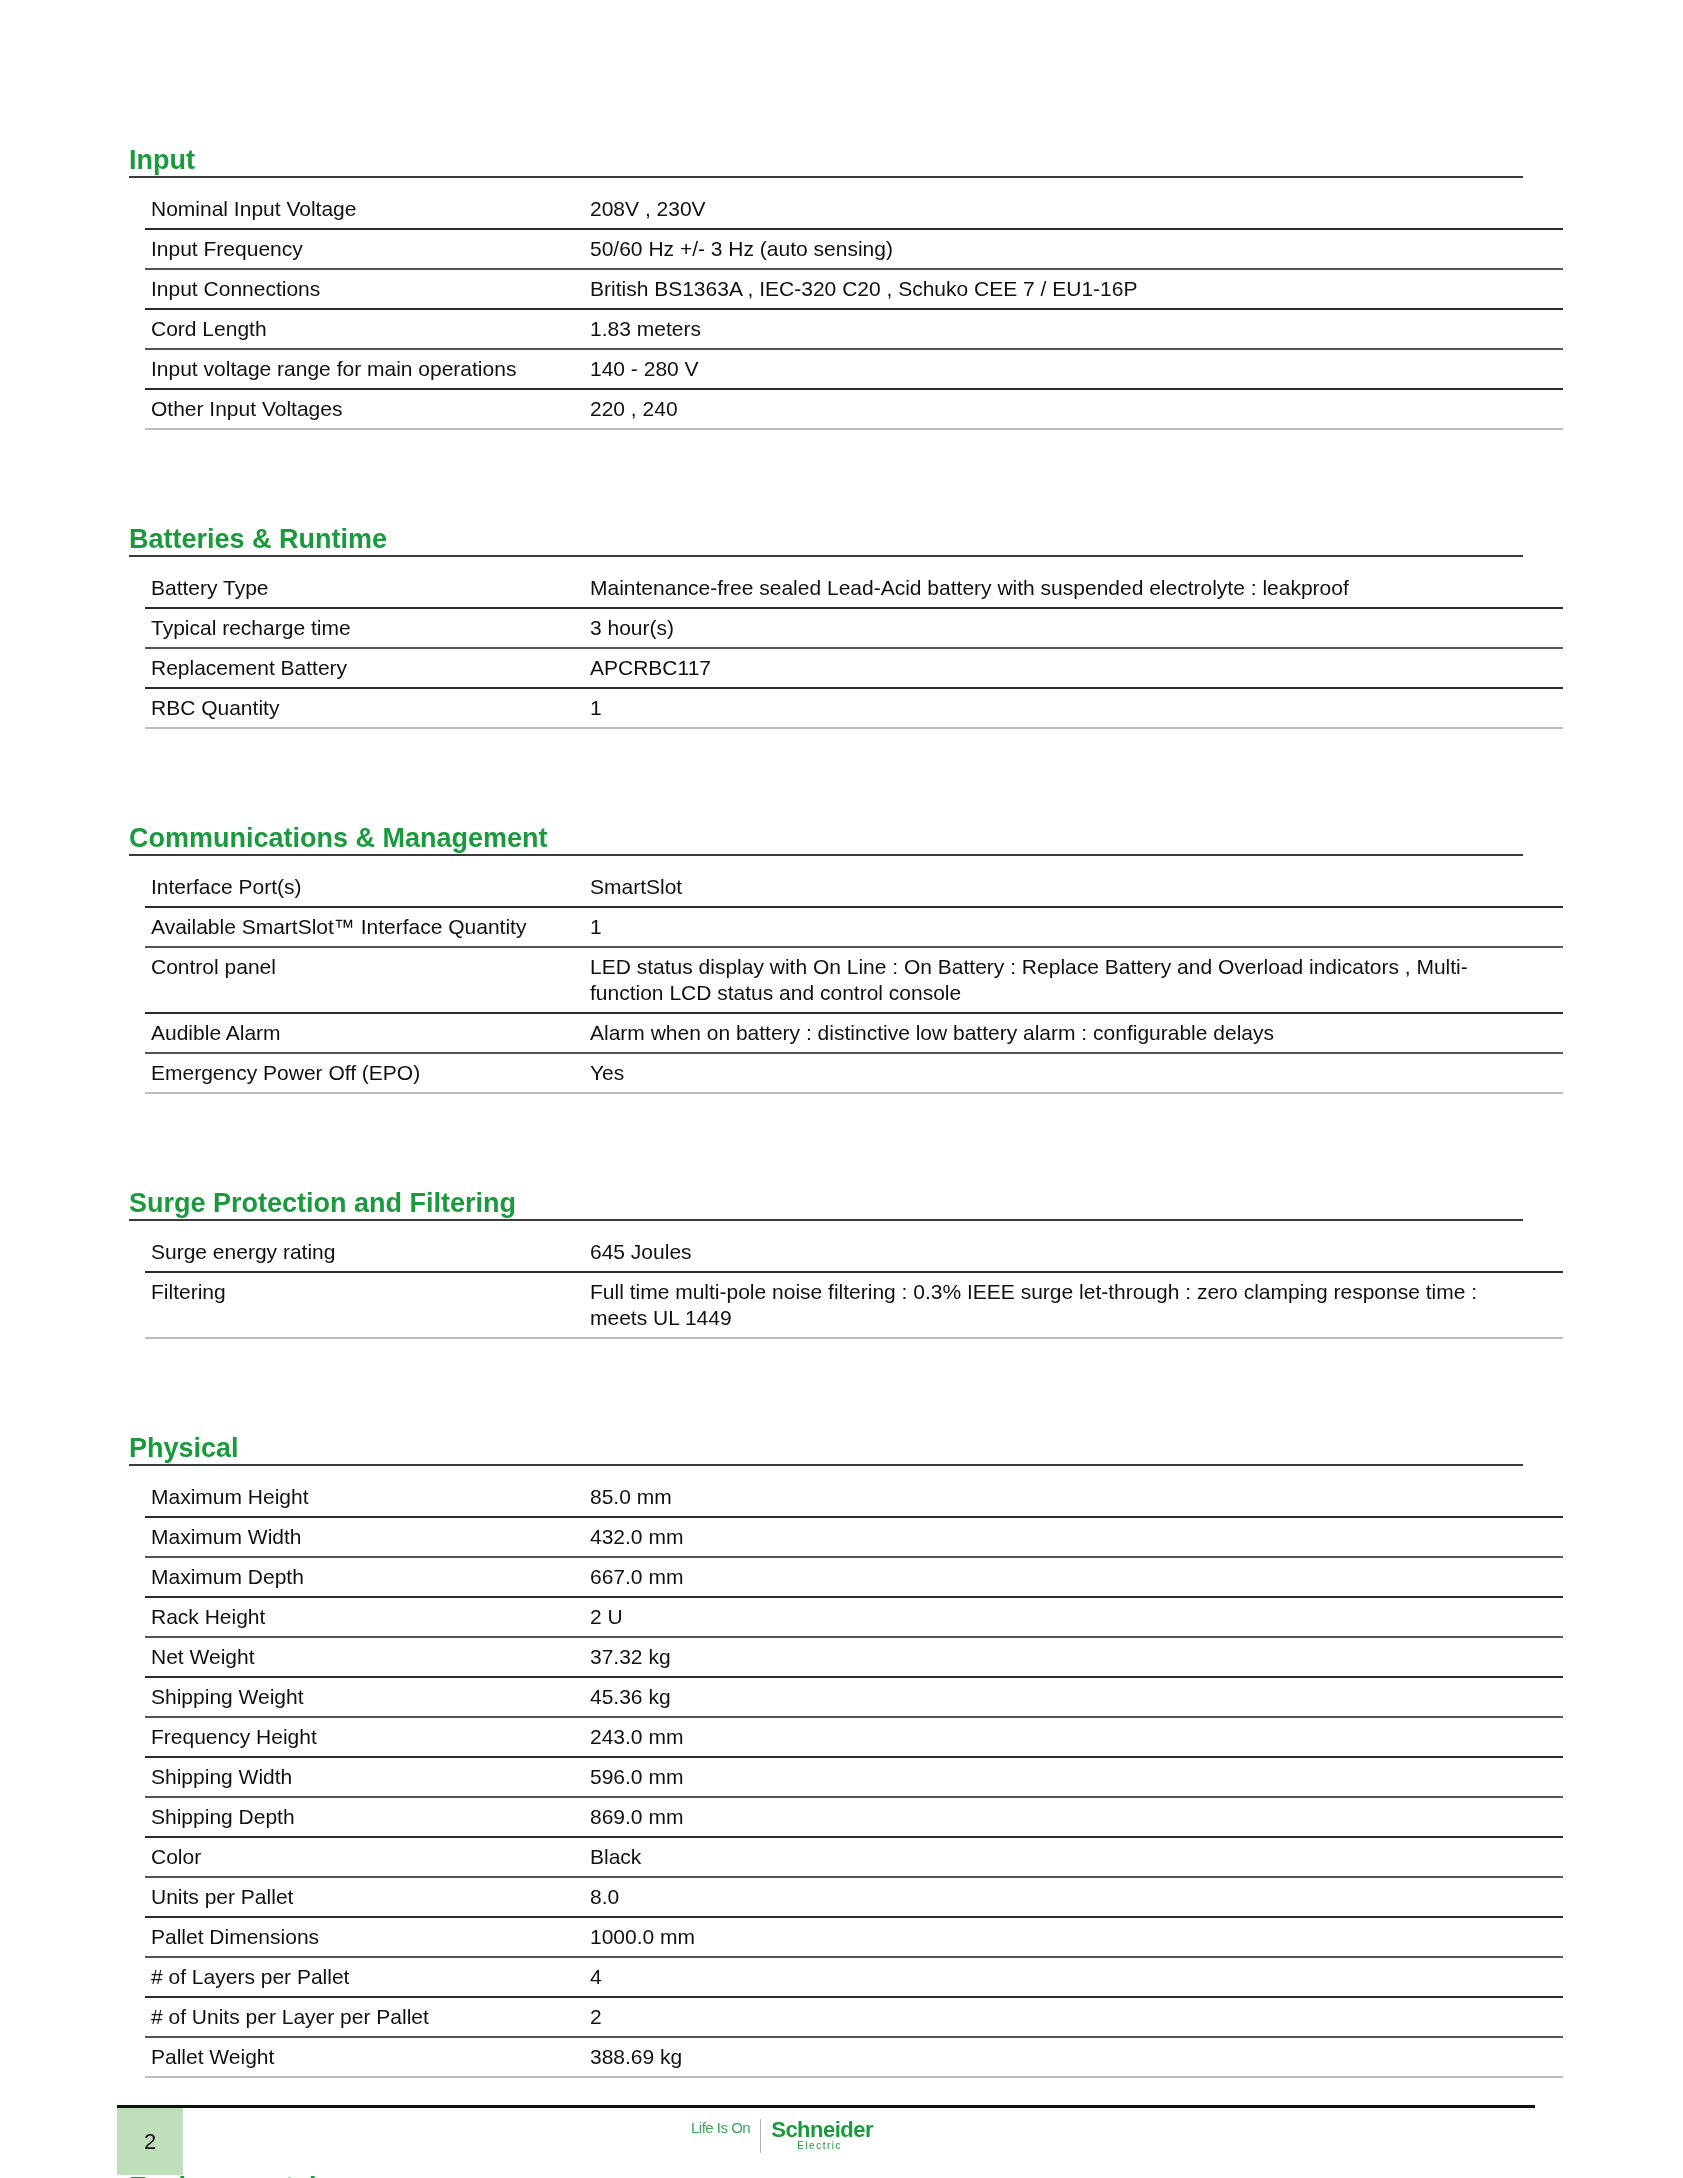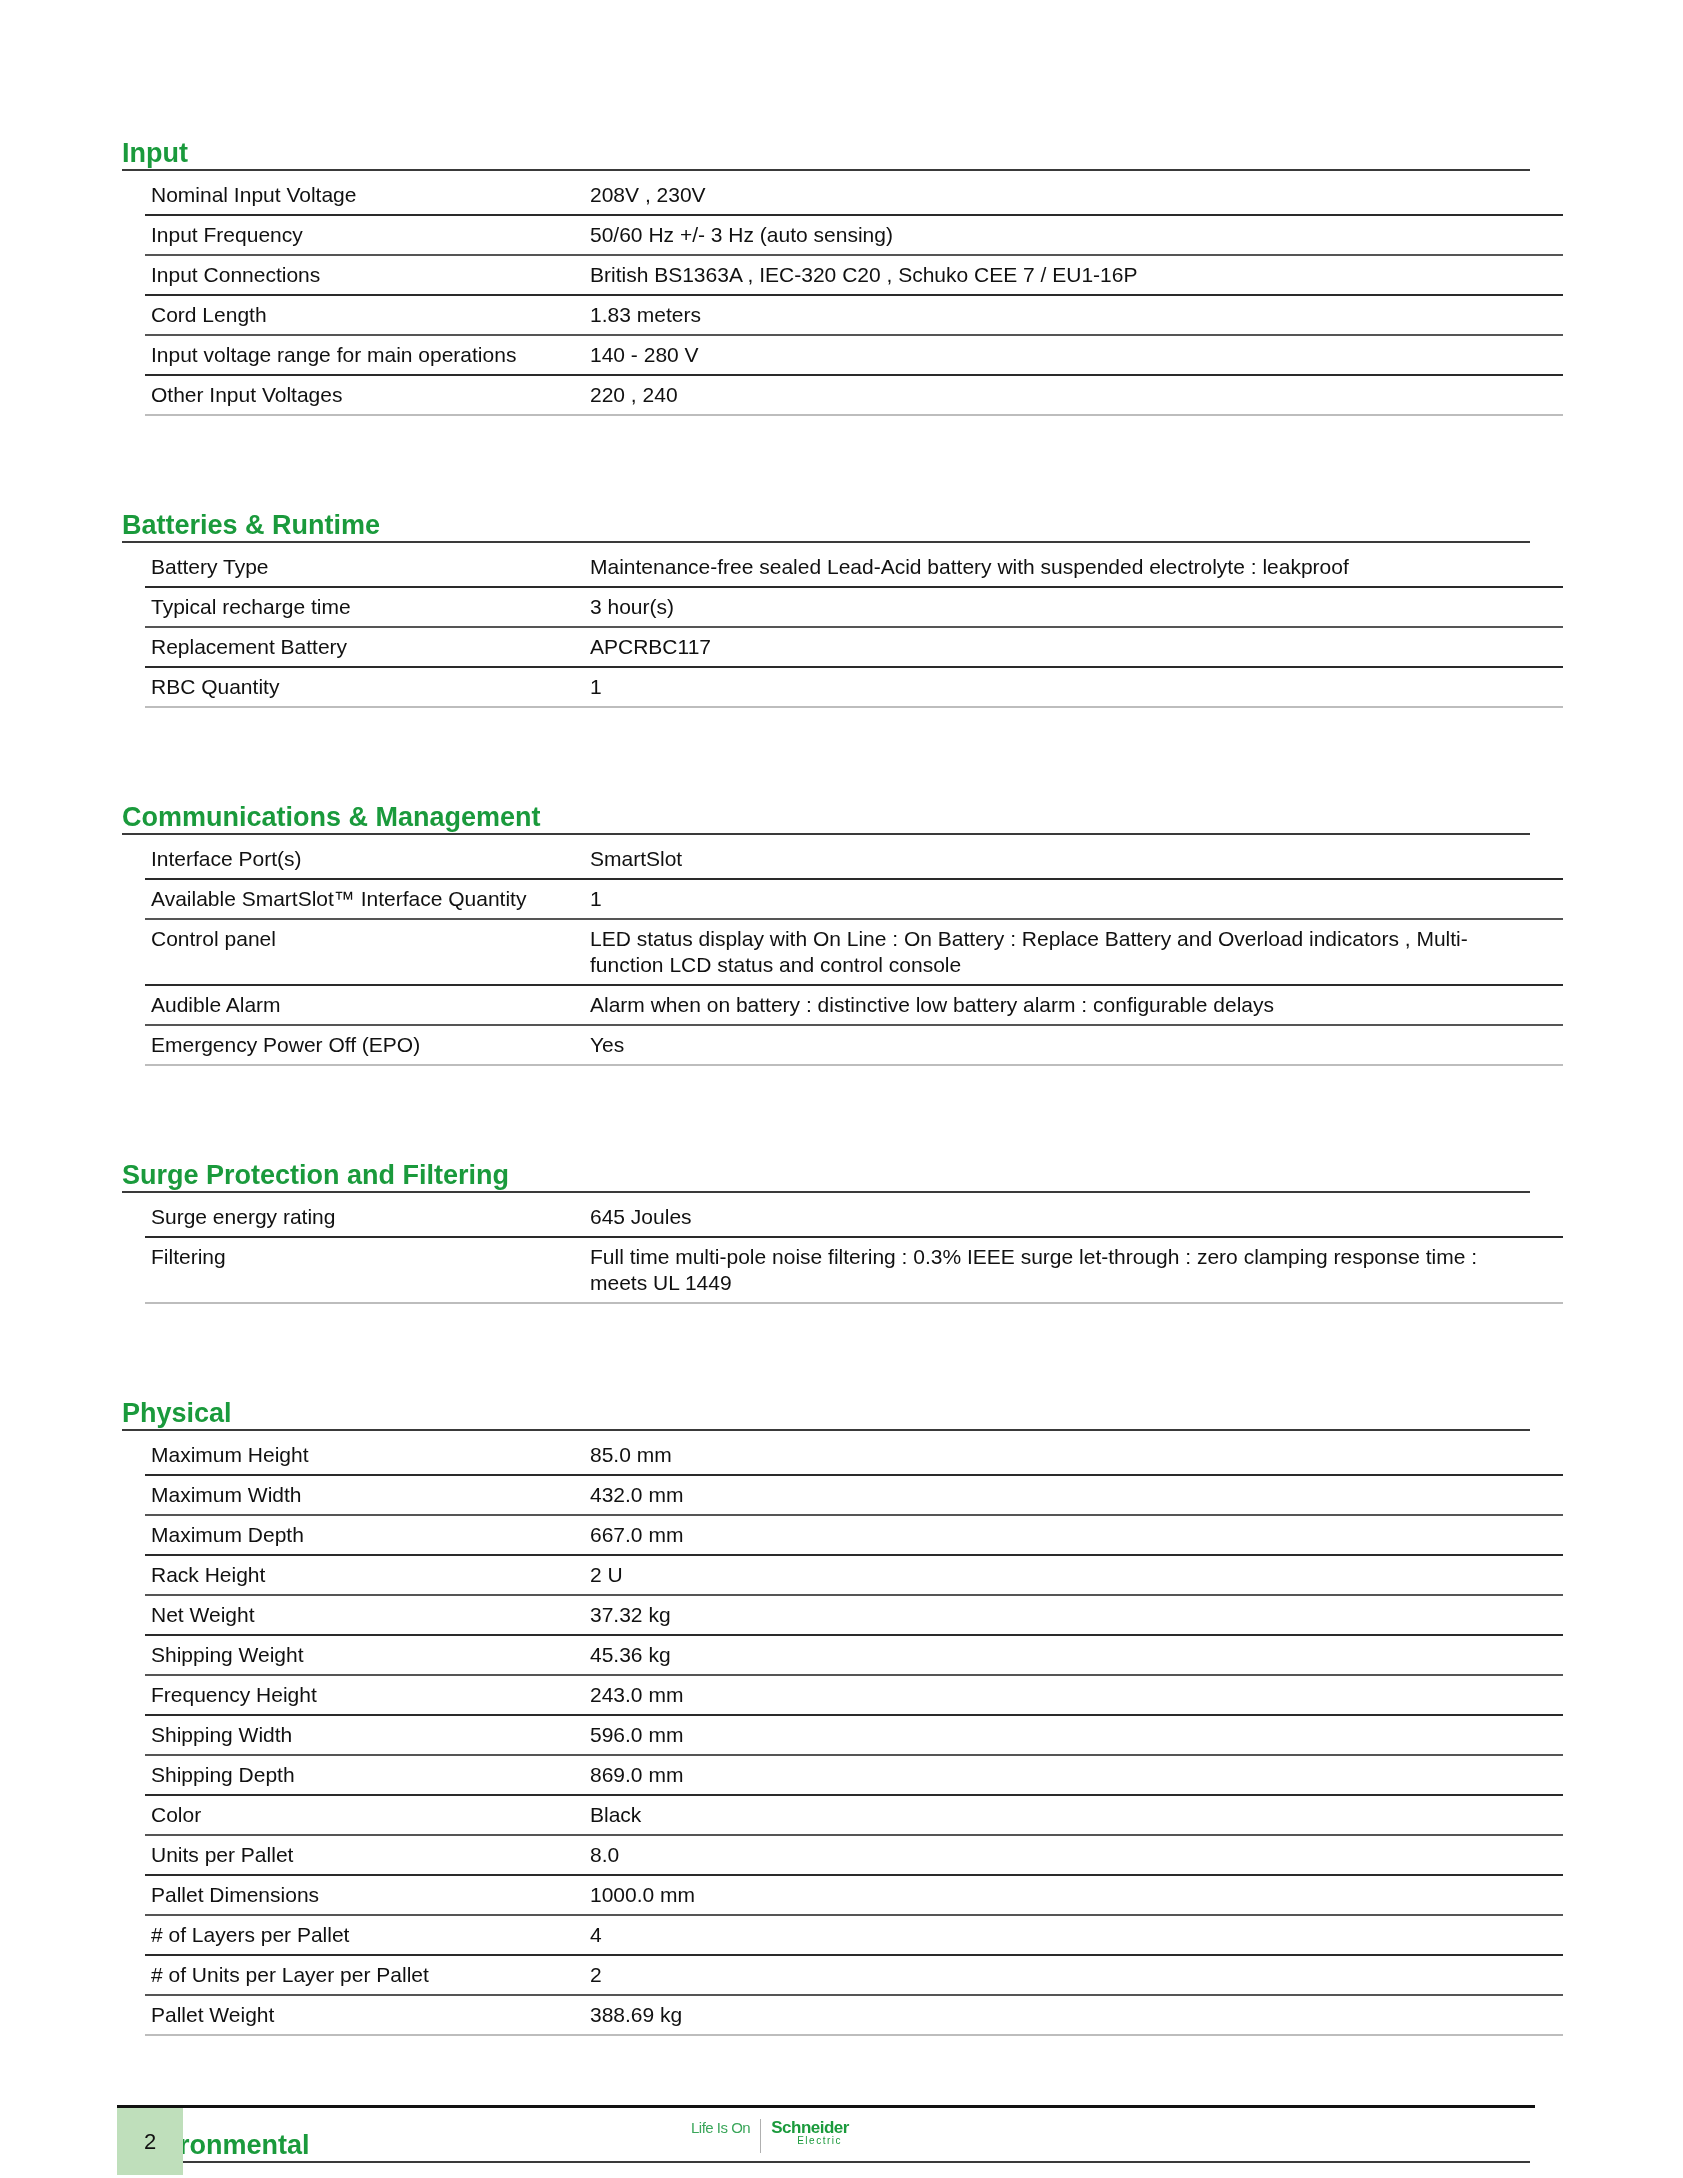--- a/index.html
+++ b/index.html
@@ -7,41 +7,41 @@
     width: 1683px; height: 2178px; position: relative; overflow: hidden;
     font-family: "Liberation Sans", "DejaVu Sans", sans-serif;
     color: #111111;
   }
   .page { position: absolute; left: 117px; top: 127px; width: 1418px; }
   .section { margin-bottom: 88px; }
   .section:last-child { margin-bottom: 0; }
   .section-title {
     color: #1a9a3c; font-size: 27px; line-height: 32px; height: 39px;
     box-sizing: border-box; padding-top: 5px;
-    border-bottom: 2px solid #3a3a3a; margin: 5px;
+    border-bottom: 2px solid #3a3a3a; margin: 12px;
   }
   .spec-table { width: 100%; border-collapse: collapse; table-layout: fixed; margin-left: 28px; }
   .spec-table td {
     font-size: 21px; line-height: 26px; vertical-align: top;
     padding: 6px 0 6px 6px; border-bottom: 2px solid #2a2a2a;
   }
   .spec-table tr:nth-child(even) td { border-bottom-color: #555555; }
   .spec-table tr:last-child td { border-bottom: 2px solid #bdbdbd; }
   .spec-table td.label { width: 413px; padding-right: 20px; }
   .spec-table td.value { padding-right: 40px; }
   .footer-line { position: absolute; left: 117px; top: 2105px; width: 1418px; height: 3px; background: #111; }
   .page-num {
     position: absolute; left: 117px; top: 2108px; width: 66px; height: 67px;
     background: #bfdfbb; color: #111; font-size: 22px; line-height: 67px; text-align: center;
   }
   .brand { position: absolute; left: 691px; top: 2119px; height: 44px; display: flex; align-items: flex-start; }
   .tagline { color: #3aa65a; font-size: 15px; letter-spacing: -0.5px; }
   .brand-sep { width: 1px; height: 34px; background: #b0b0b0; margin: 0 10px 0 10px; }
   .logo { display: flex; flex-direction: column; line-height: 1; }
-  .logo-name { color: #1a9a3c; font-weight: bold; font-size: 17px; letter-spacing: -0.5px; }
+  .logo-name { color: #1a9a3c; font-weight: bold; font-size: 22px; letter-spacing: -0.5px; }
   .logo-sub { color: #1a9a3c; font-size: 10px; letter-spacing: 1.5px; margin-left: 26px; }
 </style>
 </head>
 <body>
 
 <div class="page" id="page">
     <div class="section">
       <h2 class="section-title">Input</h2>
       <table class="spec-table">
         <tbody>

